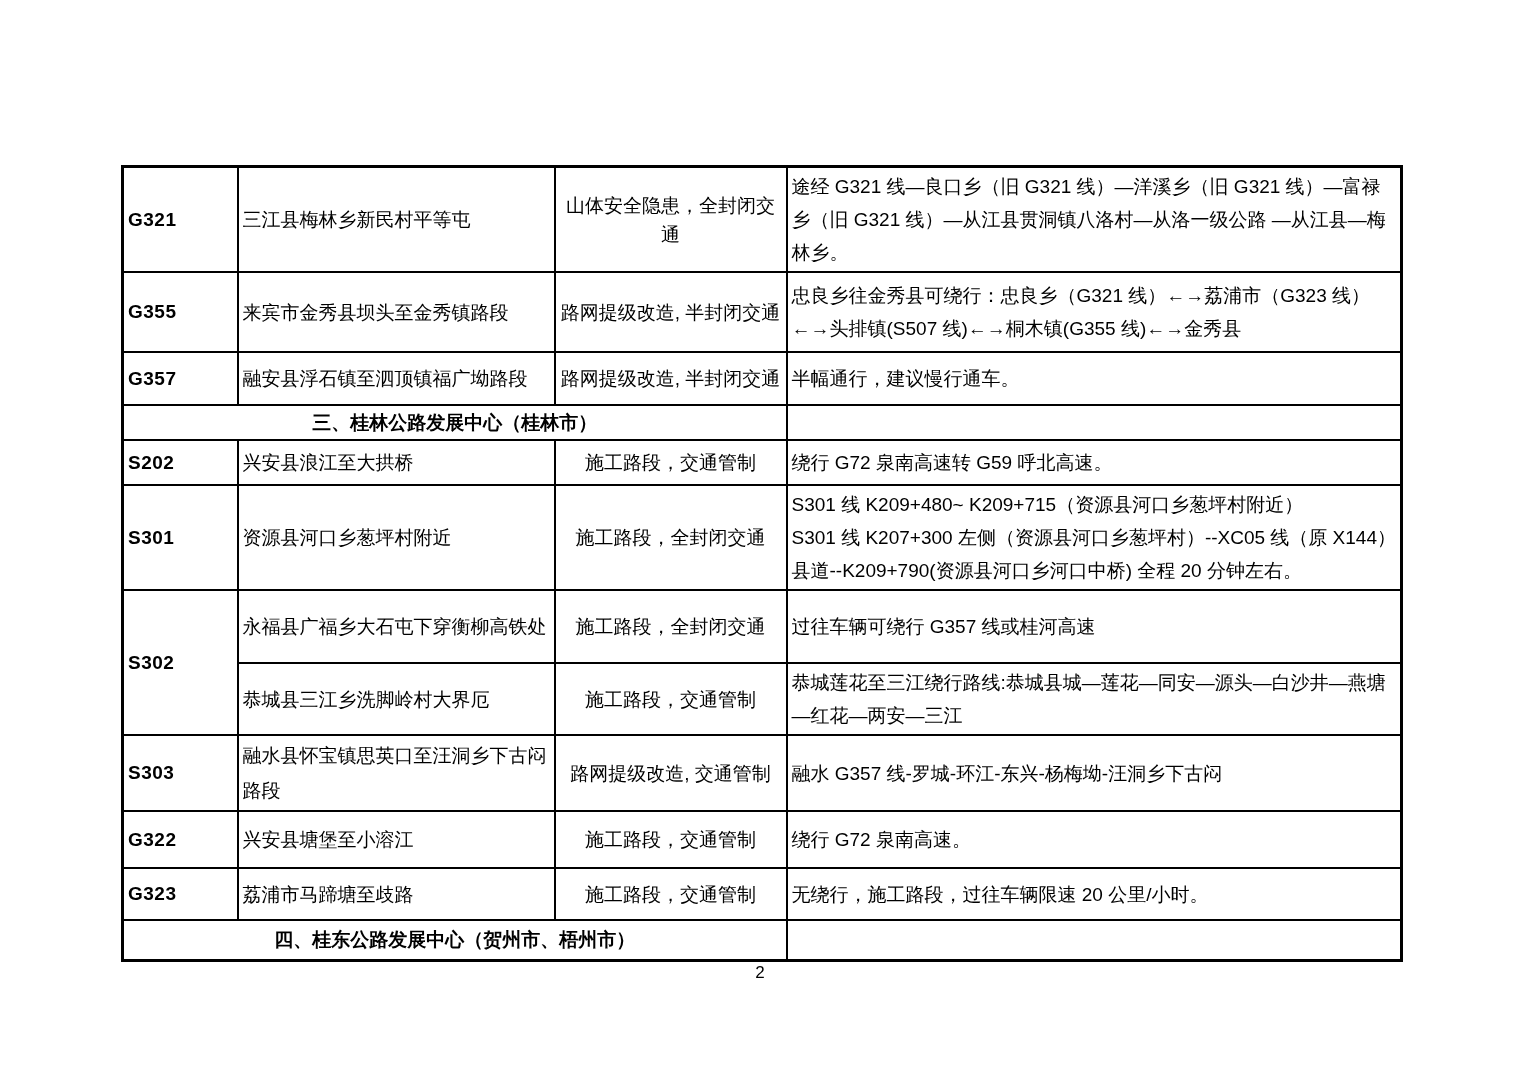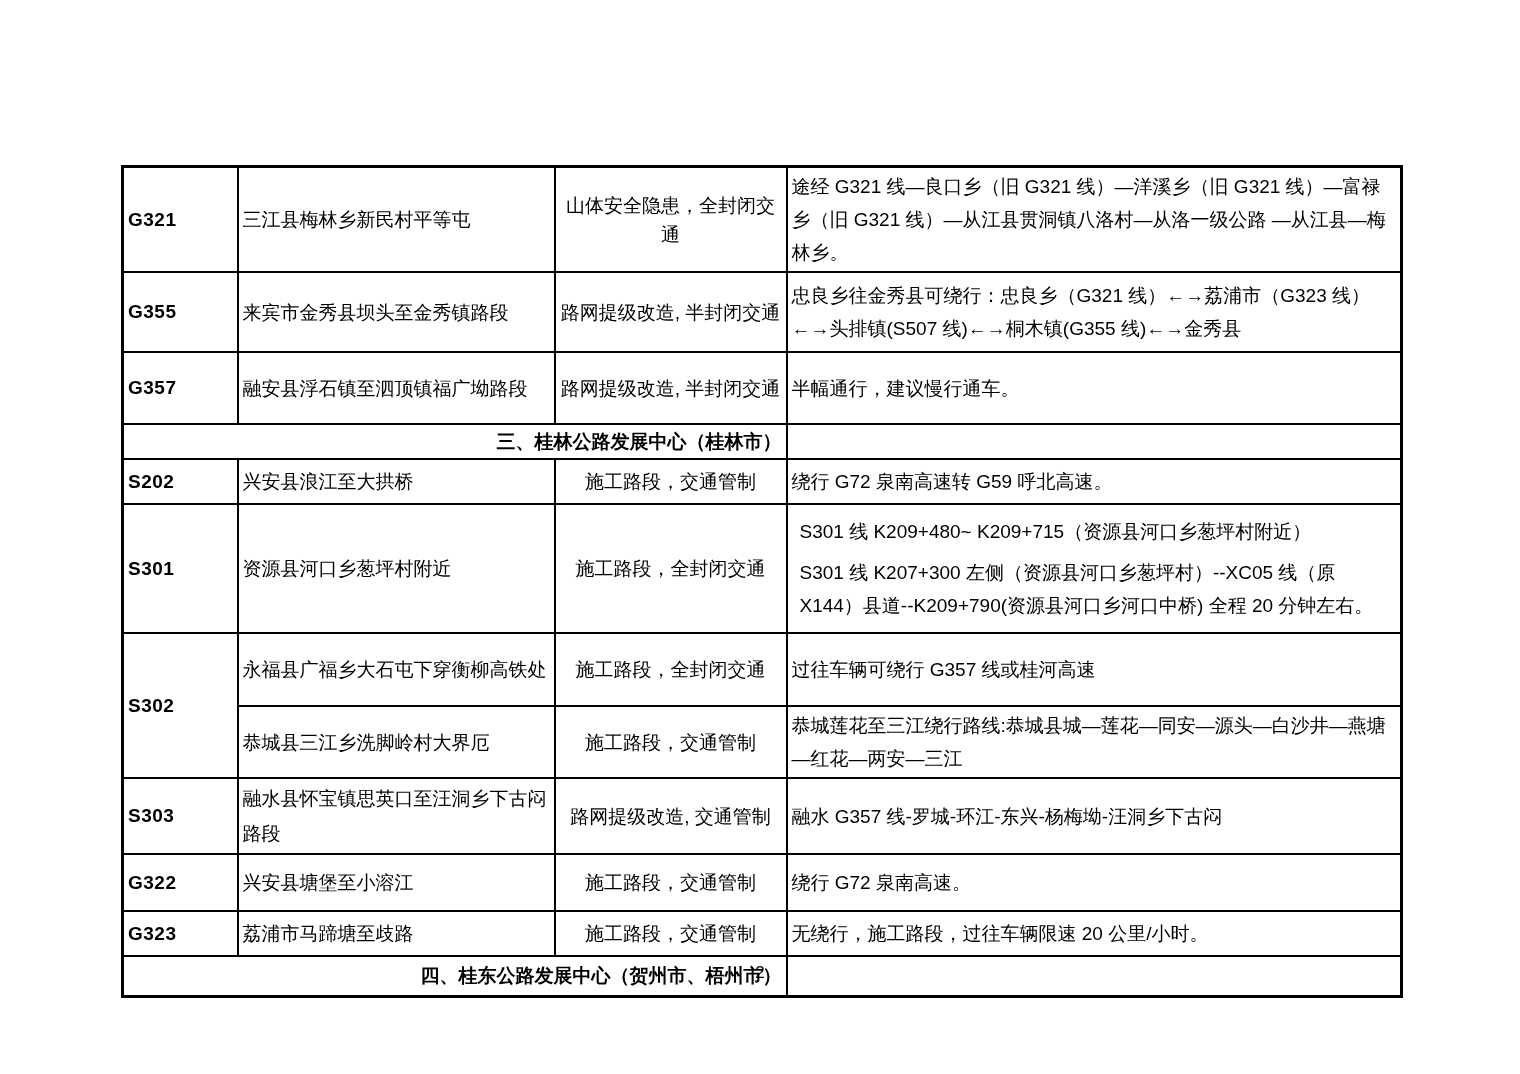--- a/index.html
+++ b/index.html
@@ -42,25 +42,25 @@
   }
   td.status {
     text-align: center;
     line-height: 29px;
   }
   td.detour {
     text-align: left;
     padding: 2px 8px;
     line-height: 33px;
   }
-  td.detour p { margin: 8px; }
+  td.detour p { margin: 0; }
   td.section {
     font-weight: bold;
     font-size: 20px;
-    text-align: right;
+    text-align: center;
     padding-left: 10px;
   }
   .page-number {
     position: absolute;
     left: 0; right: 0;
     top: 963px;
     text-align: center;
     font-size: 17px;
   }
 </style>
@@ -82,21 +82,21 @@
         <td class="loc">三江县梅林乡新民村平等屯</td>
         <td class="status">山体安全隐患，全封闭交通</td>
         <td class="detour">途经 G321 线—良口乡（旧 G321 线）—洋溪乡（旧 G321 线）—富禄乡（旧 G321 线）—从江县贯洞镇八洛村—从洛一级公路 —从江县—梅林乡。</td>
       </tr>
       <tr style="height:80px">
         <td class="code">G355</td>
         <td class="loc">来宾市金秀县坝头至金秀镇路段</td>
         <td class="status">路网提级改造, 半封闭交通</td>
         <td class="detour">忠良乡往金秀县可绕行：忠良乡（G321 线）←→荔浦市（G323 线）←→头排镇(S507 线)←→桐木镇(G355 线)←→金秀县</td>
       </tr>
-      <tr style="height:72px">
+      <tr style="height:53px">
         <td class="code">G357</td>
         <td class="loc">融安县浮石镇至泗顶镇福广坳路段</td>
         <td class="status">路网提级改造, 半封闭交通</td>
         <td class="detour">半幅通行，建议慢行通车。</td>
       </tr>
       <tr style="height:35px">
         <td class="section" colspan="3">三、桂林公路发展中心（桂林市）</td>
         <td class="detour"></td>
       </tr>
       <tr style="height:45px">
@@ -130,21 +130,21 @@
         <td class="loc">融水县怀宝镇思英口至汪洞乡下古闷路段</td>
         <td class="status">路网提级改造, 交通管制</td>
         <td class="detour">融水 G357 线-罗城-环江-东兴-杨梅坳-汪洞乡下古闷</td>
       </tr>
       <tr style="height:57px">
         <td class="code">G322</td>
         <td class="loc">兴安县塘堡至小溶江</td>
         <td class="status">施工路段，交通管制</td>
         <td class="detour">绕行 G72 泉南高速。</td>
       </tr>
-      <tr style="height:45px">
+      <tr style="height:52px">
         <td class="code">G323</td>
         <td class="loc">荔浦市马蹄塘至歧路</td>
         <td class="status">施工路段，交通管制</td>
         <td class="detour">无绕行，施工路段，过往车辆限速 20 公里/小时。</td>
       </tr>
       <tr style="height:40px">
         <td class="section" colspan="3">四、桂东公路发展中心（贺州市、梧州市）</td>
         <td class="detour"></td>
       </tr>
     </tbody>

